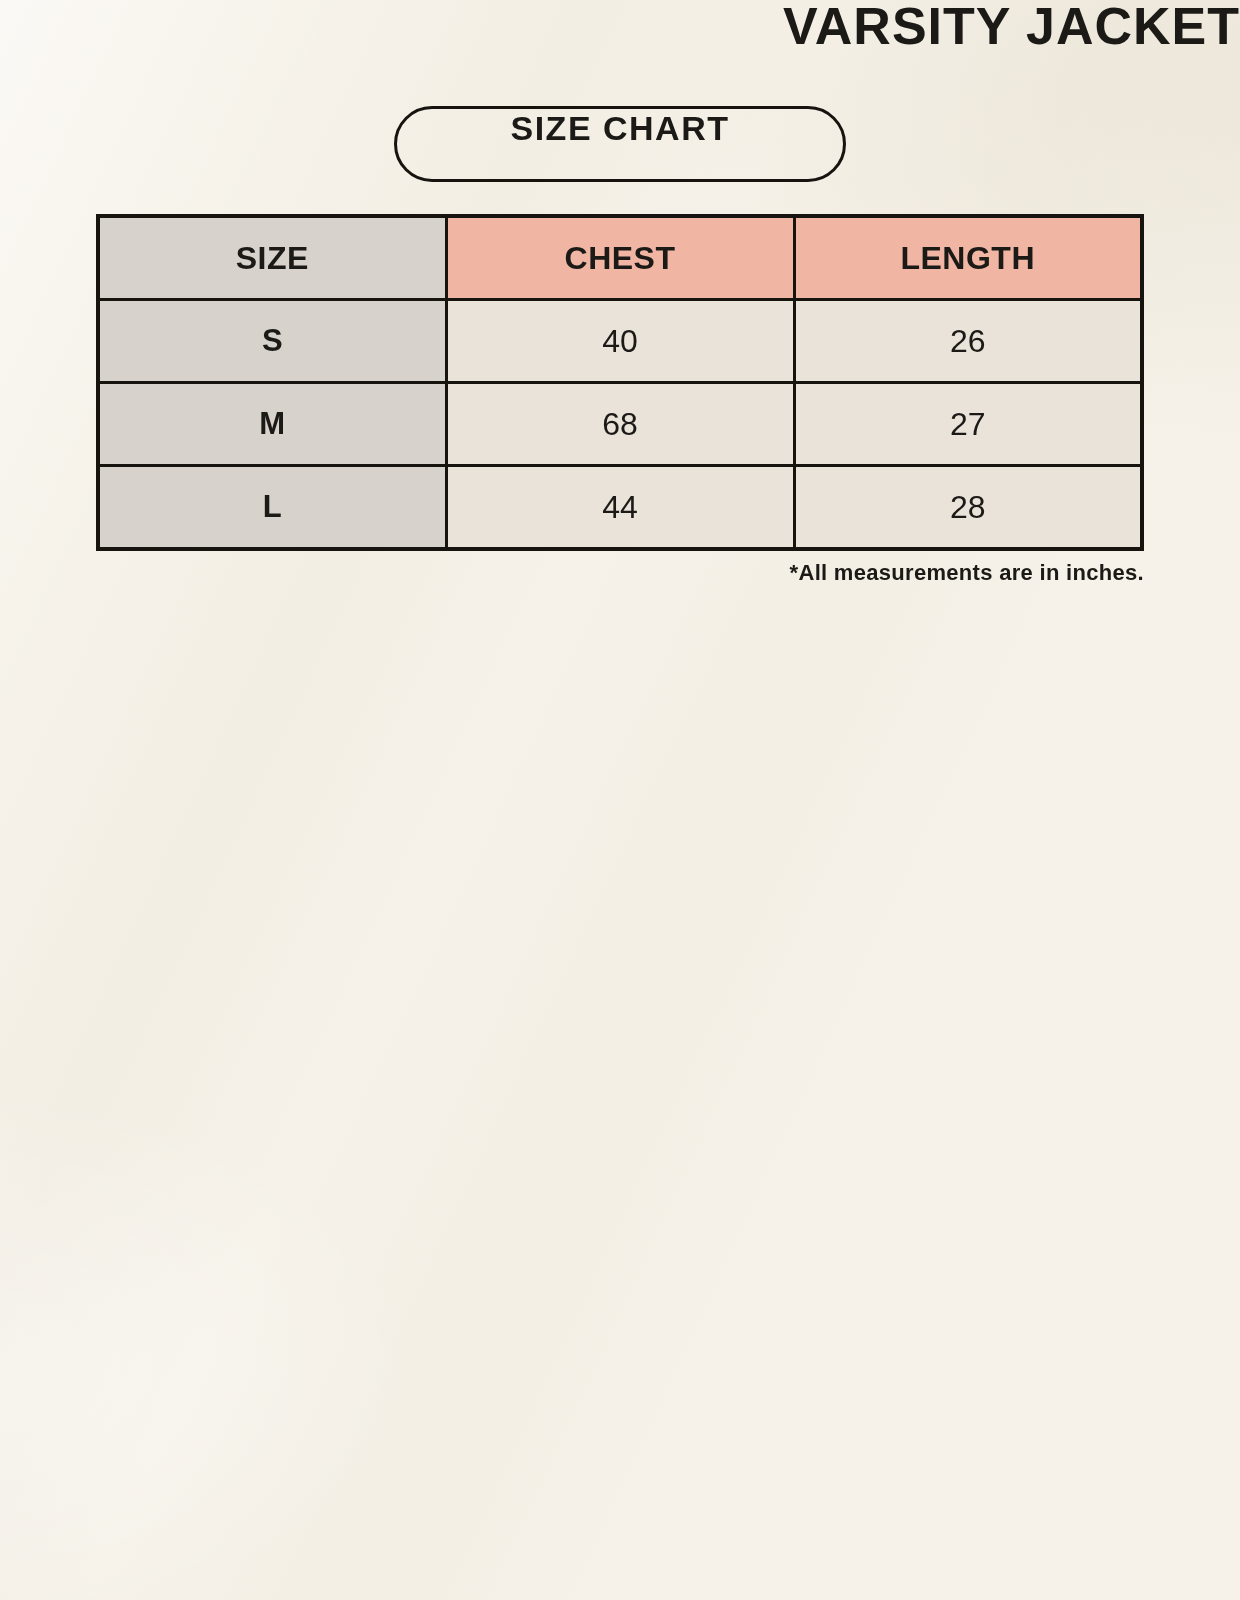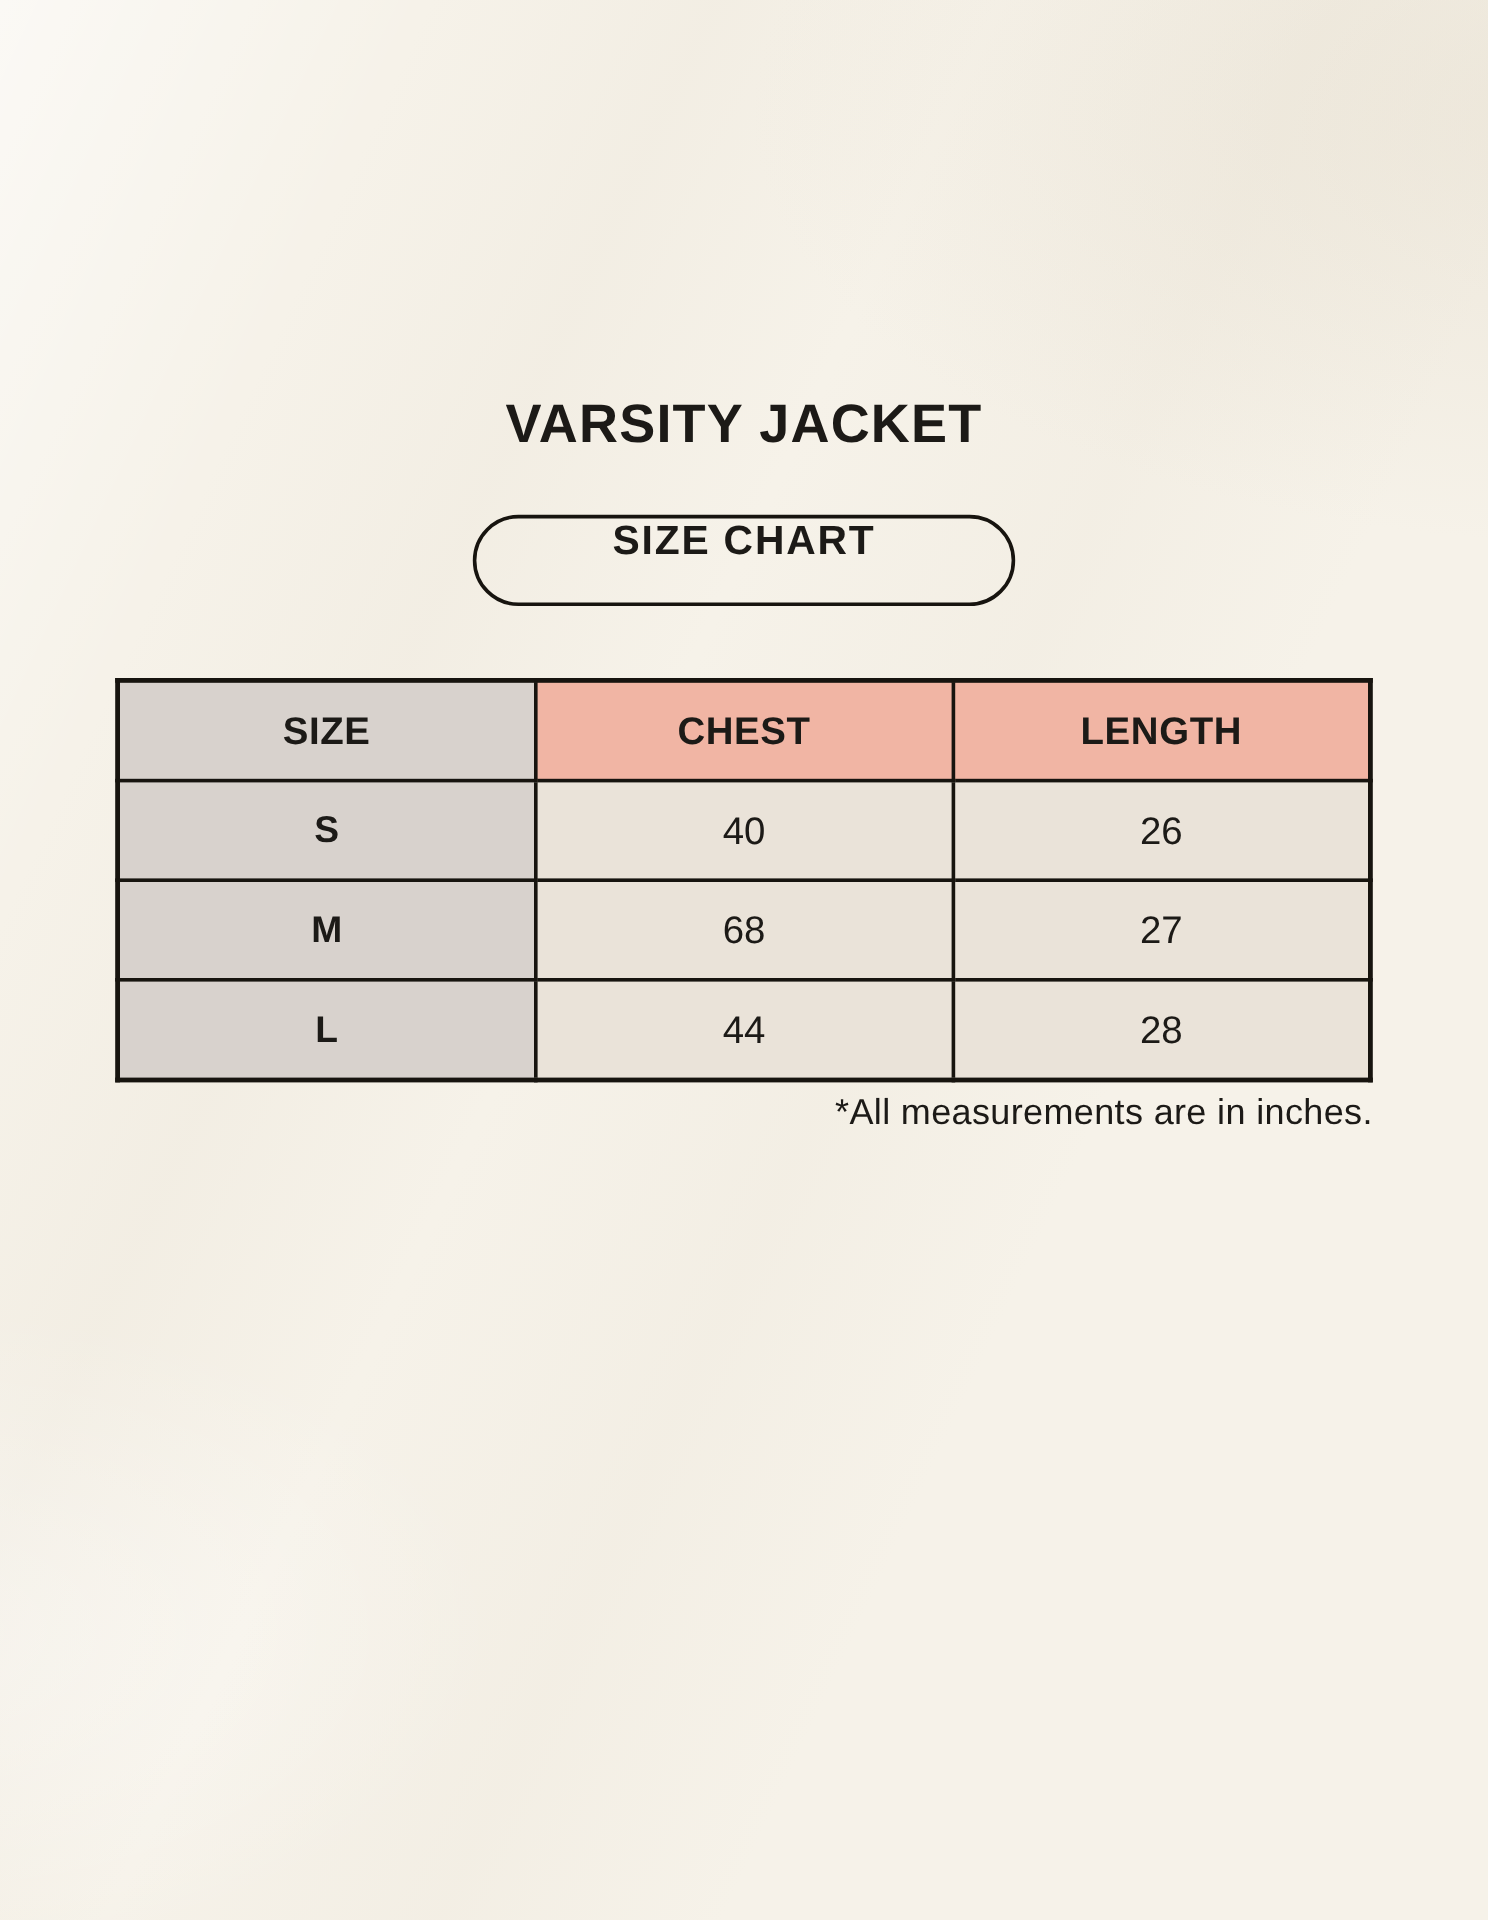--- a/index.html
+++ b/index.html
@@ -20,23 +20,22 @@
     background:
       radial-gradient(1300px 650px at 108% 6%, rgba(222,213,195,0.38), rgba(222,213,195,0) 55%),
       linear-gradient(115deg, rgba(255,255,255,0.55) 0%, rgba(255,255,255,0) 18%,
         rgba(221,212,194,0.14) 30%, rgba(255,255,255,0) 42%,
         rgba(221,212,194,0.12) 56%, rgba(255,255,255,0) 68%),
       radial-gradient(900px 500px at -6% 85%, rgba(255,255,255,0.5), rgba(255,255,255,0) 55%),
       var(--page-bg, #f6f2e9);
   }
   .title {
     margin: 0;
-    padding-top: 330px;
-    text-align: center;
-    font-size: 45px;
+    text-align: right;
+    font-size: 52px;
     font-weight: 700;
     letter-spacing: 1px;
     line-height: 1;
     color: var(--text, #1c1a17);
   }
   .pill {
     box-sizing: border-box;
     width: 452px;
     height: 76px;
     margin: 54px auto 0 auto;
@@ -49,21 +48,21 @@
   }
   .pill-label {
     font-size: 34px;
     font-weight: 700;
     letter-spacing: 1.5px;
   }
   .size-table {
     border-collapse: collapse;
     table-layout: fixed;
     width: 1048px;
-    margin: 60px auto 0 auto;
+    margin: 32px auto 0 auto;
     border: 4px solid var(--table-border, #17140f);
   }
   .size-table th,
   .size-table td {
     border: 3px solid var(--table-border, #17140f);
     height: 80px;
     padding: 0;
     text-align: center;
     vertical-align: middle;
   }
@@ -85,22 +84,22 @@
   }
   td.value-cell {
     background: var(--value-cell-bg, #eae3d9);
     font-size: 32px;
     font-weight: 400;
   }
   .note {
     width: 1048px;
     margin: 9px auto 0 auto;
     text-align: right;
-    font-size: 30px;
-    font-weight: 400;
+    font-size: 22px;
+    font-weight: 700;
     letter-spacing: 0.3px;
   }
 </style>
 </head>
 <body>
 
 <div class="canvas">
 
   <h1 class="title">VARSITY JACKET</h1>
 

